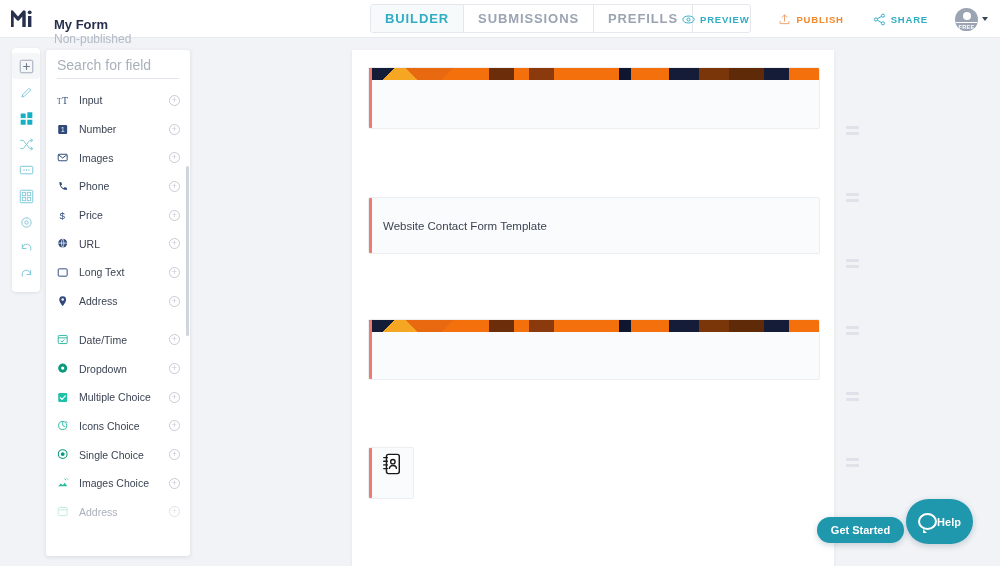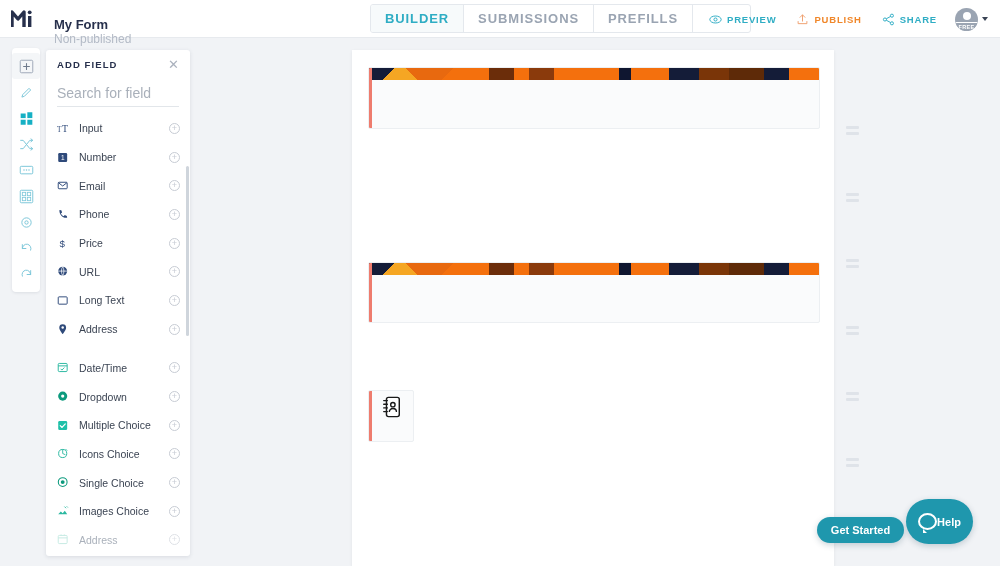--- a/index.html
+++ b/index.html
@@ -30,21 +30,21 @@
   }
   .tab{
     display:flex; align-items:center; justify-content:center;
     padding:0 14px; font-size:13px; font-weight:bold; letter-spacing:.9px;
     color:#9aa4b2; border-right:1px solid #e4e8ed; background:#fff; cursor:pointer;
     height:100%;
   }
   .tab:last-child{border-right:none;margin-top:48px;}
   .tab.active{ color:#2fadc4; background:#f7fafb;}
 
-  .topactions{ position:absolute; right:8px; top:0; height:38px; display:flex; align-items:center; gap:0;}
+  .topactions{ position:absolute; right:8px; top:0; height:38px; display:flex; align-items:center; gap:9px;}
   .taction{
     display:flex; align-items:center; gap:5px; padding:0 10px; cursor:pointer;
     font-size:9.5px; font-weight:bold; letter-spacing:.8px;
   }
   .taction.preview{ color:#2fadc4;}
   .taction.publish{ color:#f0872a;}
   .taction.share{ color:#2fadc4;}
   .avatar-wrap{ display:flex; align-items:center; gap:4px; padding:0 4px 0 8px; cursor:pointer;}
   .avatar{
     width:23px; height:23px; border-radius:50%; background:#9aa4b2;
@@ -282,24 +282,20 @@
   </div>
   <div class="rail-item">
     <svg width="15" height="15" viewBox="0 0 18 18">
       <path d="M4 11A5.2 5.2 0 1114 9.2" fill="none" stroke="#7fc8da" stroke-width="1.2" stroke-linecap="round"></path>
       <path d="M14 4.3V9H9.7" fill="none" stroke="#7fc8da" stroke-width="1.2" stroke-linecap="round" stroke-linejoin="round"></path>
     </svg>
   </div>
 </div>
 
 <div class="panel">
-  <div class="panel-head">
-    <span class="panel-title">ADD FIELD</span>
-    <span class="close-x">✕</span>
-  </div>
   <div class="search-row">
     <input class="search-input" value="" placeholder="Search for field" style="">
   </div>
 
   <div class="field-list">
 
     <div class="field-item">
       <span class="field-ico">
         <svg width="13" height="13" viewBox="0 0 16 16">
             <text x="0" y="12" font-size="9" font-family="Liberation Serif, serif" fill="#2f4a7a">T</text>
@@ -319,21 +315,21 @@
       <span class="field-label">Number</span>
       <span class="plus">+</span>
     </div>
     <div class="field-item">
       <span class="field-ico">
         <svg width="13" height="13" viewBox="0 0 16 16">
             <rect x="1.5" y="4" width="11" height="8" rx="1" fill="none" stroke="#2f4a7a" stroke-width="1.2"></rect>
             <path d="M1.8 4.6L7 8.6l5.2-4" fill="none" stroke="#2f4a7a" stroke-width="1.2"></path>
           </svg>
       </span>
-      <span class="field-label">Email</span>
+      <span class="field-label">Images</span>
       <span class="plus">+</span>
     </div>
     <div class="field-item">
       <span class="field-ico">
         <svg width="13" height="13" viewBox="0 0 16 16">
             <path d="M3 2.5l2.3.4 1 2.6-1.6 1.2a8.5 8.5 0 003.6 3.6l1.2-1.6 2.6 1 .4 2.3c-5.2 1-10-3.8-9.5-9.5z" fill="#2f4a7a"></path>
           </svg>
       </span>
       <span class="field-label">Phone</span>
       <span class="plus">+</span>
@@ -455,20 +451,24 @@
   <div class="panel-scroll"></div>
 </div>
 
 <div class="canvas">
 
   <div class="blk card" style="left:16px; top:17px; width:452px; height:62px;">
     <span class="lbar red"></span>
     <div class="img-strip img-pattern"></div>
   </div>
 
+  <div class="blk card" style="left:16px; top:85px; width:452px; height:57px; display:flex; align-items:center; padding-left:14px;">
+    <span class="lbar red"></span>
+    <span class="title-text">Website Contact Form Template</span>
+  </div>
 
   <div class="blk card" style="left:16px; top:150px; width:452px; height:61px;">
     <span class="lbar red"></span>
     <div class="img-strip img-pattern"></div>
   </div>
 
   <div class="blk iconblk" style="left:16px; top:217px; height:52px;">
     <span class="lbar red"></span>
     <svg width="19" height="22" viewBox="0 0 20 24">
       <rect x="4.5" y="1.5" width="14" height="21" rx="2.2" fill="#fff" stroke="#1a1a1a" stroke-width="1.6"></rect>

